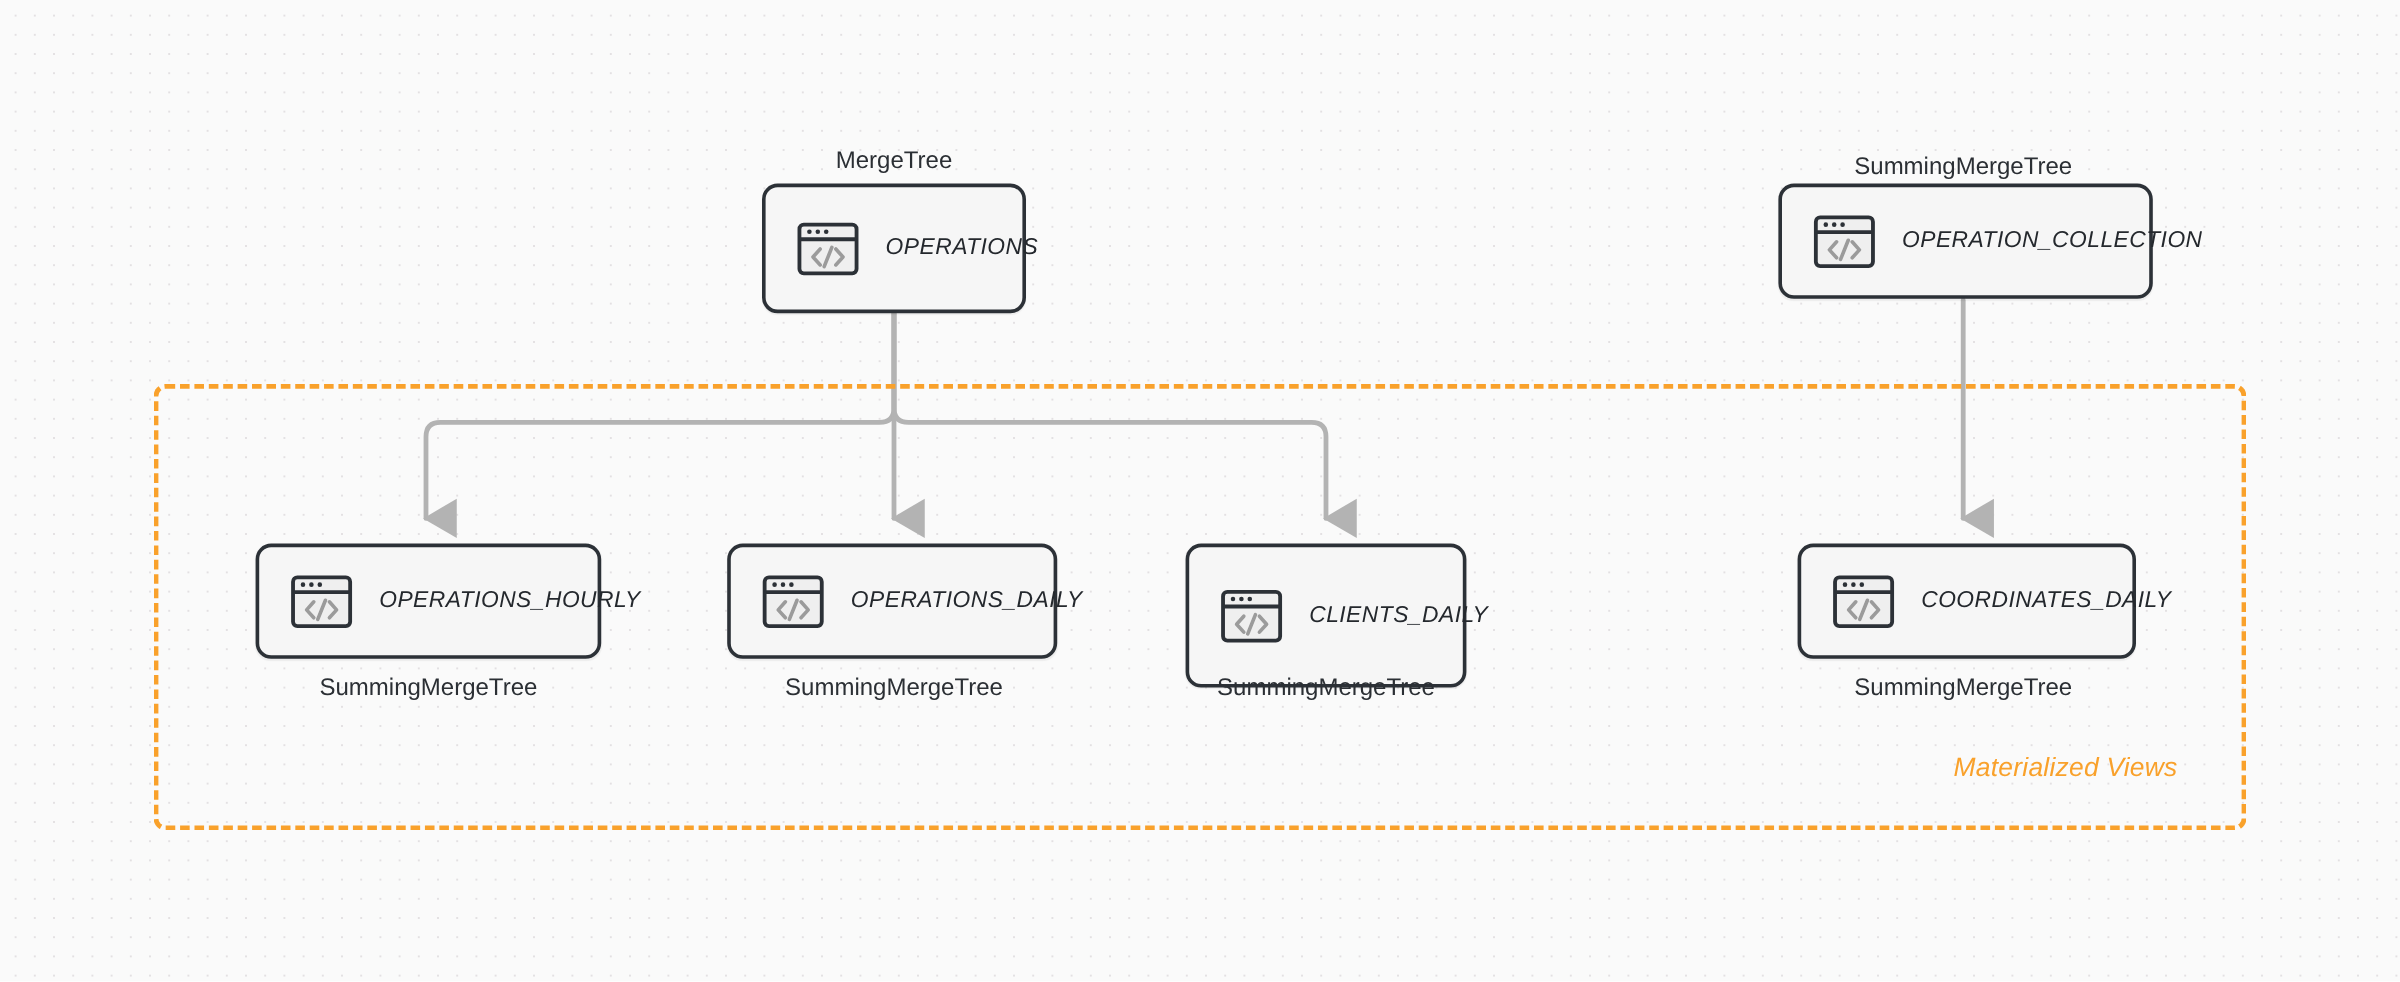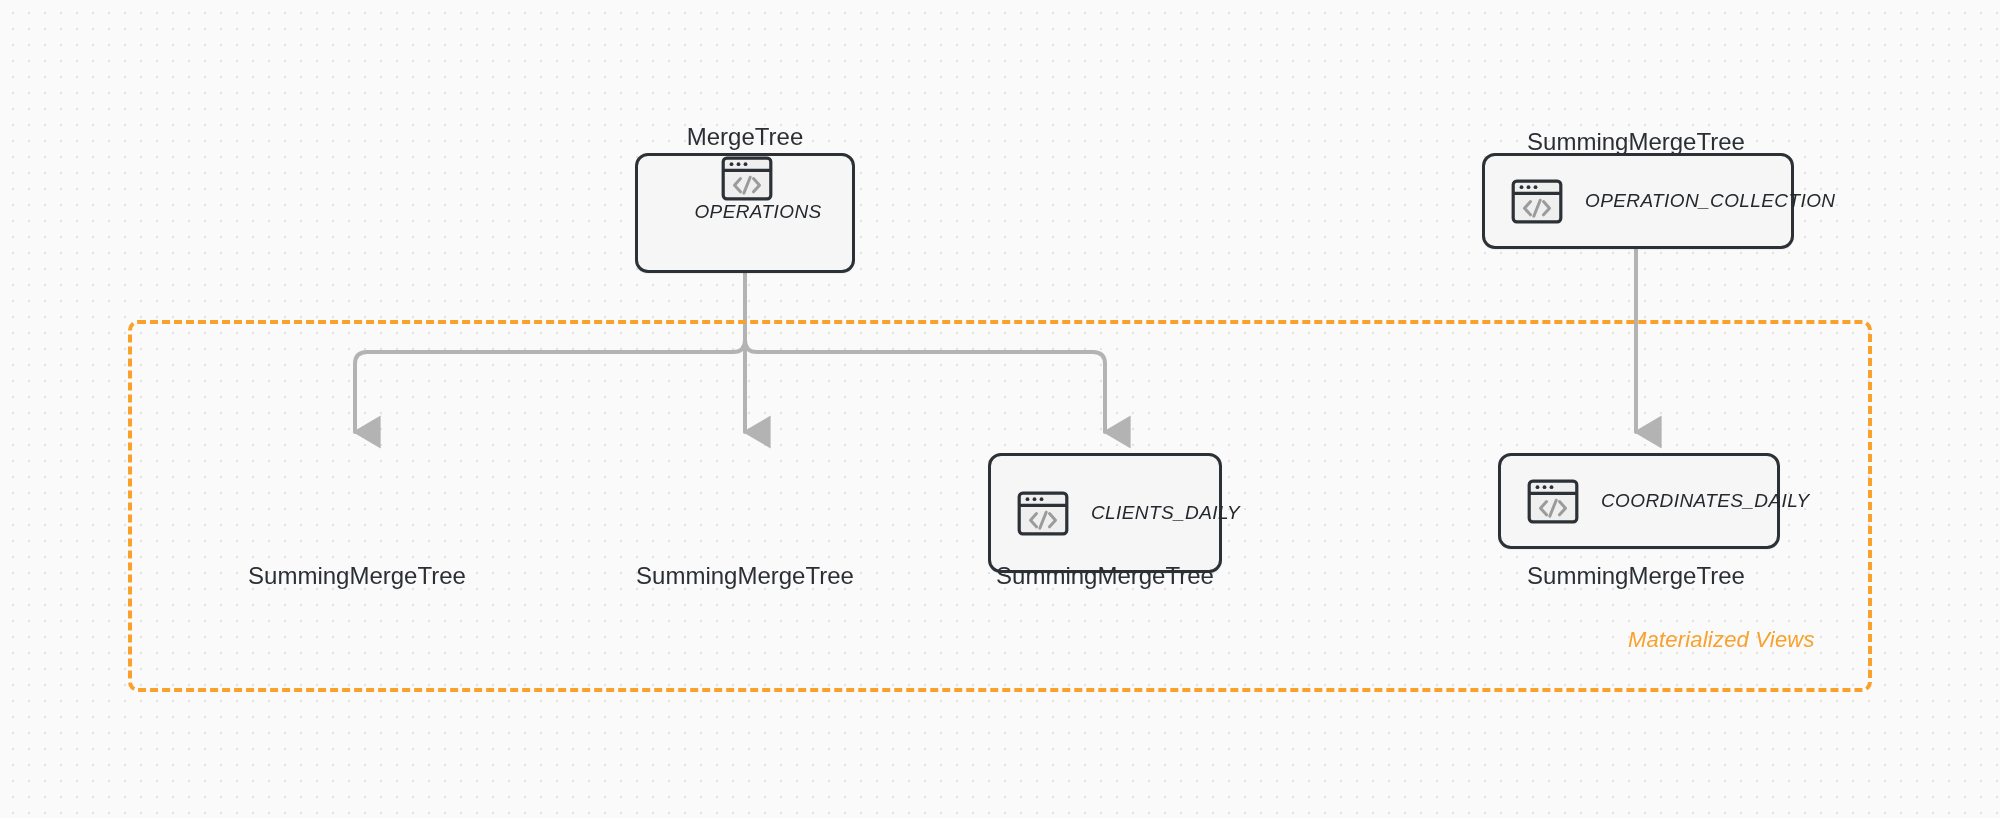--- a/index.html
+++ b/index.html
@@ -57,21 +57,21 @@
     font-size: 19px;
     font-style: italic;
     color: #24282d;
     letter-spacing: 0.4px;
     white-space: nowrap;
   }
 
   
   .caption {
     position: absolute;
-    font-size: 24px;
+    font-size: 20px;
     color: #2b2f34;
     white-space: nowrap;
     text-align: center;
     transform: translateX(-50%);
   }
 
   
   #wires {
     position: absolute;
     left: 0; top: 0;
@@ -99,21 +99,21 @@
 
     <path d="M 1636 250 L 1636 432" fill="none" stroke="#b3b3b3" stroke-width="4" stroke-linecap="round" marker-end="url(#ah)"></path>
   </svg>
 
   <div class="group-box" style="left:128px; top:320px; width:1744px; height:372px;"></div>
   <div class="group-label" style="left:1628px; top:627px;">Materialized Views</div>
 
   <div class="caption" style="left:745px; top:123px;">MergeTree</div>
   <div class="caption" style="left:1636px; top:128px;">SummingMergeTree</div>
 
-  <div class="node" style="left:635px; top:153px; width:220px; height:120px;flex-direction:column;">
+  <div class="node" style="left:635px; top:153px; width:220px; height:108px;">
     <span class="node-icon">
       <svg viewBox="0 0 52 45" xmlns="http://www.w3.org/2000/svg">
         <rect x="2.2" y="2.2" width="47.6" height="40.6" rx="3.6" fill="#efefef" stroke="#2c3137" stroke-width="3.2"></rect>
         <line x1="2.2" y1="14.4" x2="49.8" y2="14.4" stroke="#2c3137" stroke-width="3.2"></line>
         <circle cx="10.5" cy="8.2" r="1.9" fill="#2c3137"></circle>
         <circle cx="17.5" cy="8.2" r="1.9" fill="#2c3137"></circle>
         <circle cx="24.5" cy="8.2" r="1.9" fill="#2c3137"></circle>
         <path d="M 19.5 22.5 L 13.5 29.2 L 19.5 35.8" fill="none" stroke="#9b9b9b" stroke-width="3" stroke-linecap="round" stroke-linejoin="round"></path>
         <path d="M 32.5 22.5 L 38.5 29.2 L 32.5 35.8" fill="none" stroke="#9b9b9b" stroke-width="3" stroke-linecap="round" stroke-linejoin="round"></path>
         <line x1="29.2" y1="21.2" x2="22.8" y2="37.2" stroke="#9b9b9b" stroke-width="3" stroke-linecap="round"></line>
@@ -131,22 +131,52 @@
         <circle cx="17.5" cy="8.2" r="1.9" fill="#2c3137"></circle>
         <circle cx="24.5" cy="8.2" r="1.9" fill="#2c3137"></circle>
         <path d="M 19.5 22.5 L 13.5 29.2 L 19.5 35.8" fill="none" stroke="#9b9b9b" stroke-width="3" stroke-linecap="round" stroke-linejoin="round"></path>
         <path d="M 32.5 22.5 L 38.5 29.2 L 32.5 35.8" fill="none" stroke="#9b9b9b" stroke-width="3" stroke-linecap="round" stroke-linejoin="round"></path>
         <line x1="29.2" y1="21.2" x2="22.8" y2="37.2" stroke="#9b9b9b" stroke-width="3" stroke-linecap="round"></line>
       </svg>
     </span>
     <span class="node-label">OPERATION_COLLECTION</span>
   </div>
 
+  <div class="node" style="left:213px; top:453px; width:288px; height:96px;">
+    <span class="node-icon">
+      <svg viewBox="0 0 52 45" xmlns="http://www.w3.org/2000/svg">
+        <rect x="2.2" y="2.2" width="47.6" height="40.6" rx="3.6" fill="#efefef" stroke="#2c3137" stroke-width="3.2"></rect>
+        <line x1="2.2" y1="14.4" x2="49.8" y2="14.4" stroke="#2c3137" stroke-width="3.2"></line>
+        <circle cx="10.5" cy="8.2" r="1.9" fill="#2c3137"></circle>
+        <circle cx="17.5" cy="8.2" r="1.9" fill="#2c3137"></circle>
+        <circle cx="24.5" cy="8.2" r="1.9" fill="#2c3137"></circle>
+        <path d="M 19.5 22.5 L 13.5 29.2 L 19.5 35.8" fill="none" stroke="#9b9b9b" stroke-width="3" stroke-linecap="round" stroke-linejoin="round"></path>
+        <path d="M 32.5 22.5 L 38.5 29.2 L 32.5 35.8" fill="none" stroke="#9b9b9b" stroke-width="3" stroke-linecap="round" stroke-linejoin="round"></path>
+        <line x1="29.2" y1="21.2" x2="22.8" y2="37.2" stroke="#9b9b9b" stroke-width="3" stroke-linecap="round"></line>
+      </svg>
+    </span>
+    <span class="node-label">OPERATIONS_HOURLY</span>
+  </div>
   <div class="caption" style="left:357px; top:562px;">SummingMergeTree</div>
 
+  <div class="node" style="left:606px; top:453px; width:275px; height:96px;">
+    <span class="node-icon">
+      <svg viewBox="0 0 52 45" xmlns="http://www.w3.org/2000/svg">
+        <rect x="2.2" y="2.2" width="47.6" height="40.6" rx="3.6" fill="#efefef" stroke="#2c3137" stroke-width="3.2"></rect>
+        <line x1="2.2" y1="14.4" x2="49.8" y2="14.4" stroke="#2c3137" stroke-width="3.2"></line>
+        <circle cx="10.5" cy="8.2" r="1.9" fill="#2c3137"></circle>
+        <circle cx="17.5" cy="8.2" r="1.9" fill="#2c3137"></circle>
+        <circle cx="24.5" cy="8.2" r="1.9" fill="#2c3137"></circle>
+        <path d="M 19.5 22.5 L 13.5 29.2 L 19.5 35.8" fill="none" stroke="#9b9b9b" stroke-width="3" stroke-linecap="round" stroke-linejoin="round"></path>
+        <path d="M 32.5 22.5 L 38.5 29.2 L 32.5 35.8" fill="none" stroke="#9b9b9b" stroke-width="3" stroke-linecap="round" stroke-linejoin="round"></path>
+        <line x1="29.2" y1="21.2" x2="22.8" y2="37.2" stroke="#9b9b9b" stroke-width="3" stroke-linecap="round"></line>
+      </svg>
+    </span>
+    <span class="node-label">OPERATIONS_DAILY</span>
+  </div>
   <div class="caption" style="left:745px; top:562px;">SummingMergeTree</div>
 
   <div class="node" style="left:988px; top:453px; width:234px; height:120px;">
     <span class="node-icon">
       <svg viewBox="0 0 52 45" xmlns="http://www.w3.org/2000/svg">
         <rect x="2.2" y="2.2" width="47.6" height="40.6" rx="3.6" fill="#efefef" stroke="#2c3137" stroke-width="3.2"></rect>
         <line x1="2.2" y1="14.4" x2="49.8" y2="14.4" stroke="#2c3137" stroke-width="3.2"></line>
         <circle cx="10.5" cy="8.2" r="1.9" fill="#2c3137"></circle>
         <circle cx="17.5" cy="8.2" r="1.9" fill="#2c3137"></circle>
         <circle cx="24.5" cy="8.2" r="1.9" fill="#2c3137"></circle>

